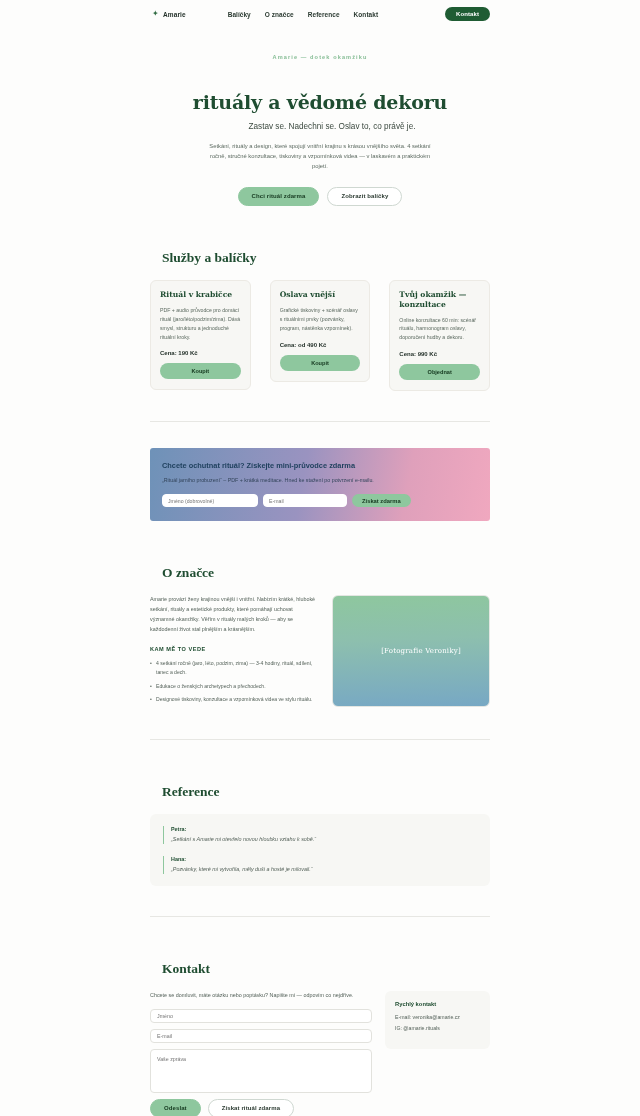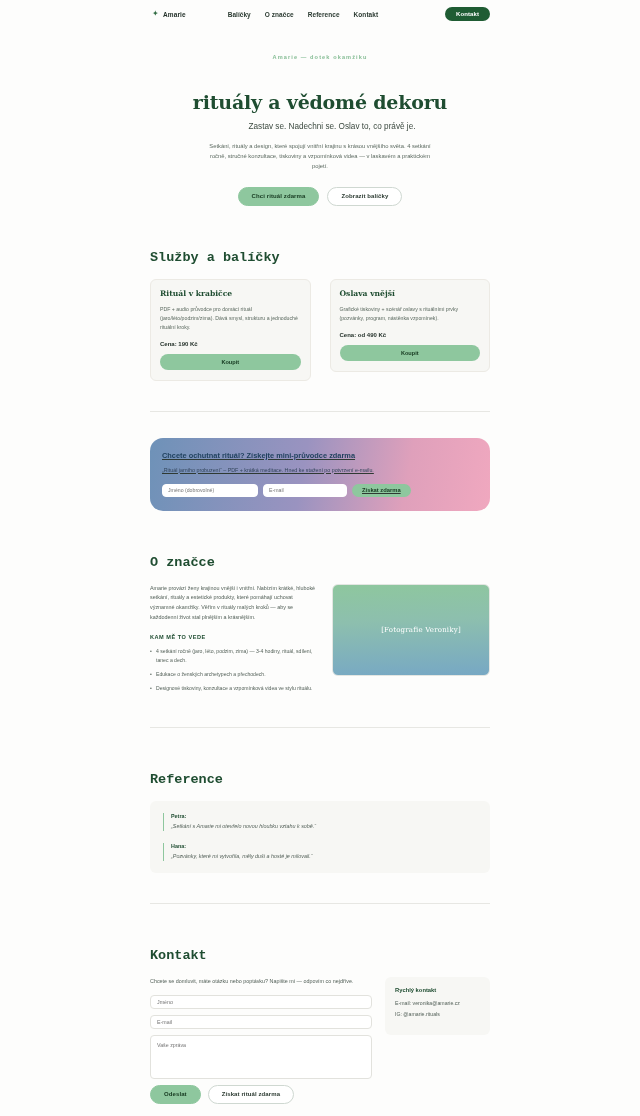--- a/index.html
+++ b/index.html
@@ -77,22 +77,22 @@
     border-radius: 999px; font-size: 6px; font-weight: 700;
     padding: 5px 13px; cursor: pointer; letter-spacing: .1px;
     border: 1px solid transparent; line-height: 1.1;
   }
   .btn-primary { background: #8ec79e; color: #15381f; border-color: #8ec79e; }
   .btn-ghost { background: #ffffff; color: #2c3b32; border-color: #cfd8d1; }
 
   
   .section { padding-top: 44px; }
   .section-title {
-    font-family: Liberation Mono, monospace;
-    font-size: 13.5px; color: #1f4d31; margin: 0 0 14px; font-weight: 700;
+    font-family: Liberation Serif, serif;
+    font-size: 13.5px; color: #1f4d31; margin: 0 12px 14px; font-weight: 700;
   }
   .divider { height: 1px; background: #e7e7e3; margin: 30px 0 0; }
 
   
   .cards { display: flex; gap: 19px; align-items: flex-start; }
   .card {
     flex: 1; background: #f7f7f4; border: 1px solid #eceae4;
     border-radius: 6px; padding: 9px 9px 10px;
     display: flex; flex-direction: column; min-height: 88px;
   }
@@ -104,24 +104,23 @@
   .card .price { font-size: 6px; font-weight: 700; color: #24312a; margin: auto 0 7px; }
   .card-btn {
     display: block; width: 100%; text-align: center;
     background: #8ec79e; color: #15381f; border: none; border-radius: 999px;
     font-size: 5.6px; font-weight: 700; padding: 5px 0; cursor: pointer;
   }
 
   
   .newsletter {
     margin-top: 26px;
-    border-radius: 13px;
+    border-radius: 3px;
     background: linear-gradient(100deg, #6e92b8 0%, #9a93c0 45%, #dfa0bb 75%, #f0a8bf 100%);
     padding: 13px 12px 14px;
-    text-decoration: underline;
   }
   .newsletter h3 {
     font-family: "Liberation Sans", sans-serif;
     font-size: 7.4px; font-weight: 700; color: #1d3f5c; margin: 0 0 6px;
   }
   .newsletter p { font-size: 5.3px; line-height: 1.7; color: #32445a; margin: 0 0 9px; width: 235px; }
   .nl-form { display: flex; gap: 5px; align-items: center; }
   .nl-input {
     background: #ffffff; border: 1px solid #ffffff; border-radius: 4px;
     height: 13px; font-size: 5.2px; color: #9aa2a8; padding: 0 5px;
@@ -144,21 +143,21 @@
   }
   .about-list { margin: 0; padding: 0; list-style: none; }
   .about-list li {
     font-size: 5.1px; line-height: 1.72; color: #55625a; margin-bottom: 5px;
     padding-left: 6px; position: relative;
   }
   .about-list li::before {
     content: "•"; position: absolute; left: 0; color: #55625a;
   }
   .photo {
-    flex: 1; height: 92px; border-radius: 6px;
+    flex: 1; height: 112px; border-radius: 6px;
     background: linear-gradient(178deg, #8ec79e 0%, #8dbfae 40%, #77a8c4 100%);
     display: flex; align-items: center; justify-content: center;
     border: 1px solid #e3e6e2;
     padding-left: 20px;
   }
   .photo span {
     font-family: "DejaVu Serif", serif;
     font-size: 7px; color: #ffffff; letter-spacing: .2px;
   }
 
@@ -230,20 +229,26 @@
         <button class="card-btn">Koupit</button>
       </div>
 
       <div class="card">
         <h3>Oslava vnější</h3>
         <p>Grafické tiskoviny + scénář oslavy s rituálními prvky (pozvánky, program, nástěnka vzpomínek).</p>
         <div class="price">Cena: od 490 Kč</div>
         <button class="card-btn">Koupit</button>
       </div>
 
+      <div class="card">
+        <h3>Tvůj okamžik — konzultace</h3>
+        <p>Online konzultace 60 min: scénář rituálu, harmonogram oslavy, doporučení hudby a dekoru.</p>
+        <div class="price">Cena: 990 Kč</div>
+        <button class="card-btn">Objednat</button>
+      </div>
 
     </div>
     <div class="divider"></div>
   </div>
 
   <div class="container">
     <div class="newsletter">
       <h3>Chcete ochutnat rituál? Získejte mini-průvodce zdarma</h3>
       <p>„Rituál jarního probuzení“ – PDF + krátká meditace. Hned ke stažení po potvrzení e-mailu.</p>
       <div class="nl-form">

